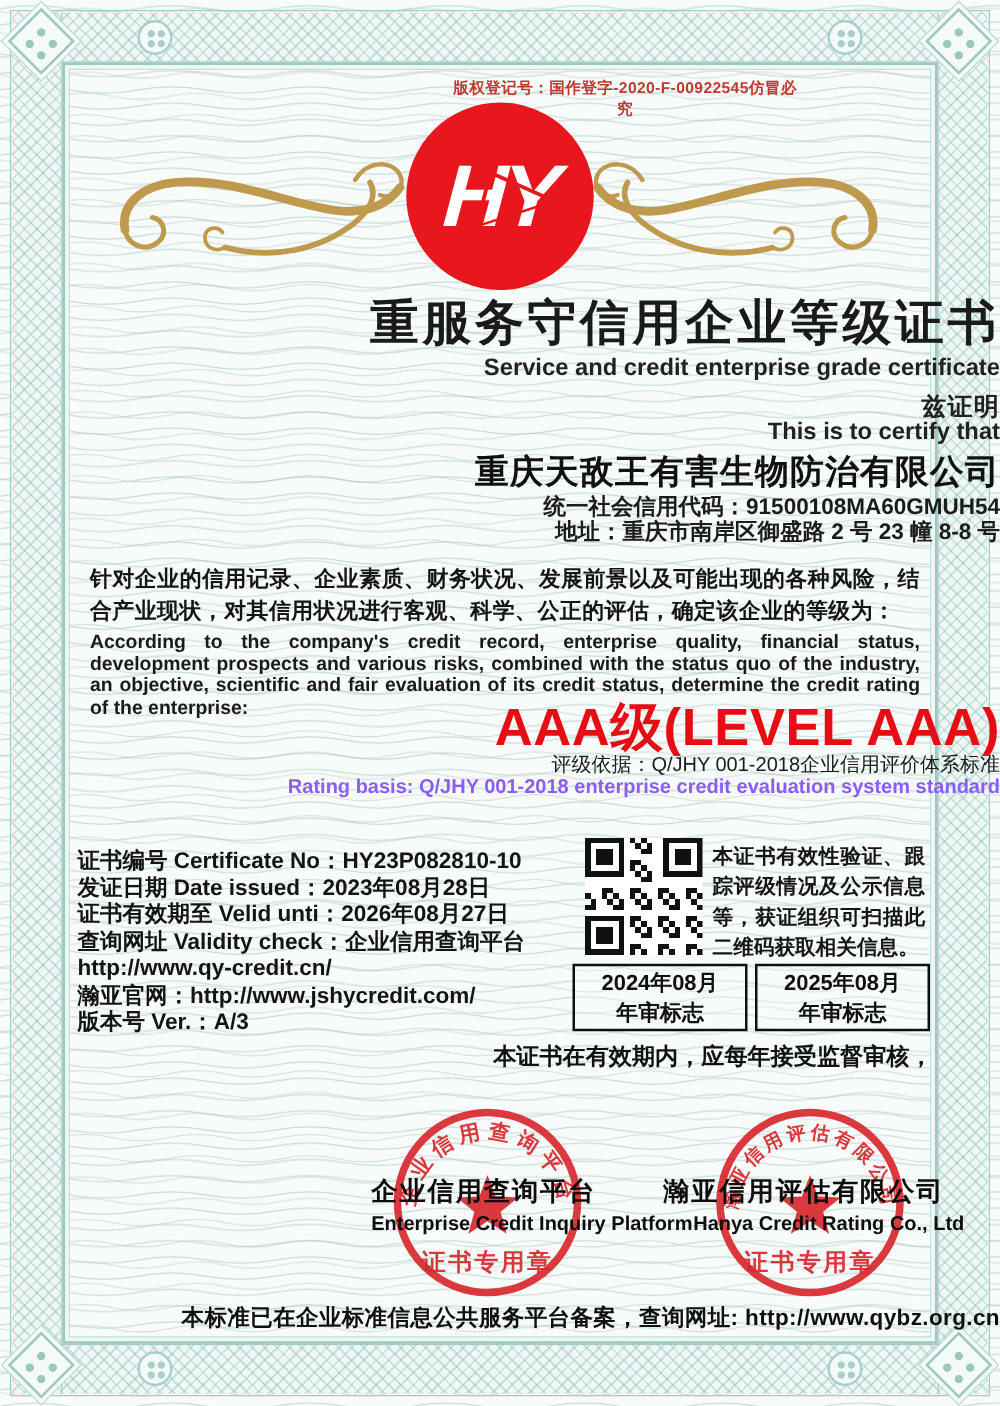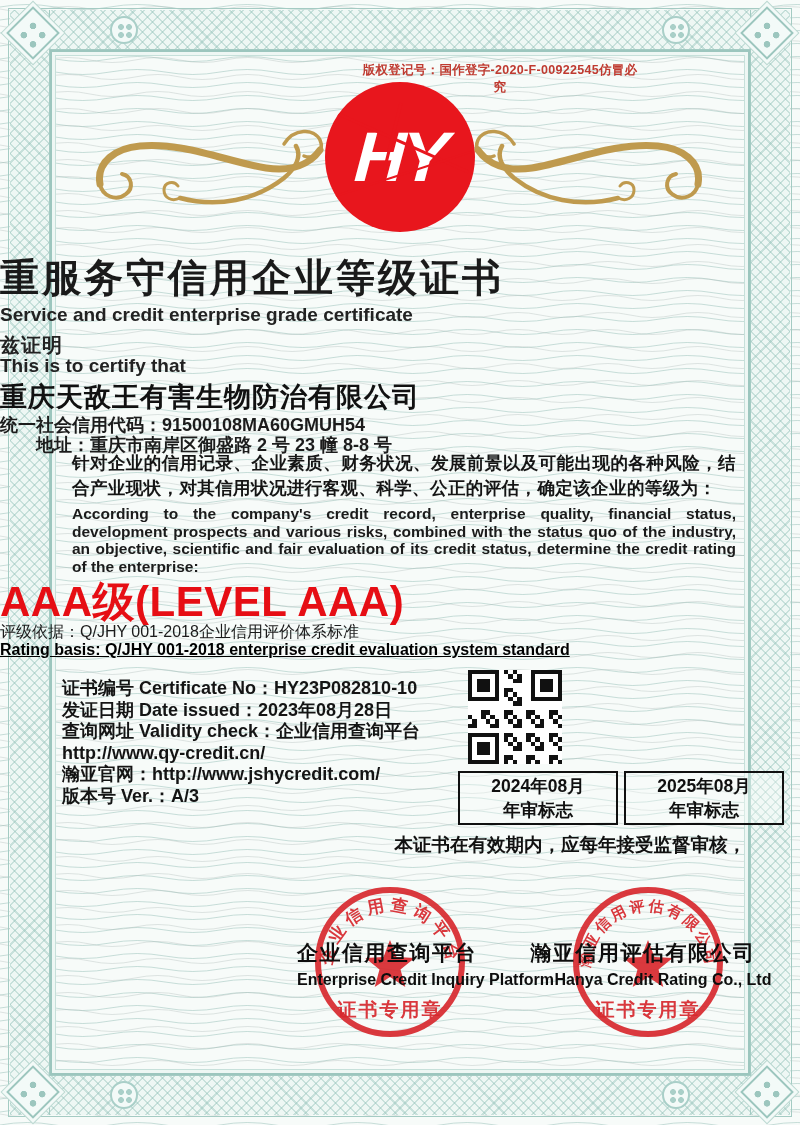--- a/index.html
+++ b/index.html
@@ -43,21 +43,21 @@
       radial-gradient(circle at 17px 9px, #a9cfc8 2.6px, transparent 3.2px),
       radial-gradient(circle at 9px 17px, #a9cfc8 2.6px, transparent 3.2px),
       radial-gradient(circle at 17px 17px,#a9cfc8 2.6px, transparent 3.2px);
   }
   .cb-tl { left:110px; top:16px; }  .cb-tr { right:110px; top:16px; }
   .cb-bl { left:110px; bottom:16px;} .cb-br { right:110px; bottom:16px; }
 
   
   .content { position:absolute; inset:0; z-index:3; }
   .abs { position:absolute; }
-  .ctr { left:0; right:0; text-align:left;margin-top:20px; }
+  .ctr { left:0; right:0; text-align:right; }
 
   .copyright { top:62px; left:360px; width:280px; text-align:center;
     font-size:12.5px; font-weight:700; color:#bf3a30; letter-spacing:0.3px; }
 
   .logo { left:325px; top:82px; width:150px; height:150px; border-radius:50%;
     background:#e8161d; overflow:hidden;
     display:flex; align-items:center; justify-content:center; }
   .logo-text { color:#fff; font-weight:900; font-size:70px; letter-spacing:-4px;
     font-style:italic; transform:skewX(-4deg); }
   .crack { position:absolute; background:#e8161d; }
@@ -78,33 +78,33 @@
   .address { top:413px; font-size:18px; font-weight:600; color:#1c1c1c;padding-left:36px; }
 
   .desc { left:72px; right:64px; top:451px; }
   .desc-zh { font-size:17.5px; font-weight:700; color:#151515; line-height:25px;
     letter-spacing:0.4px; text-align:justify; }
   .desc-en { margin-top:4px; font-size:15.5px; font-weight:600; color:#1b1b1b;
     line-height:17.5px; text-align:justify; }
 
   .rating { top:554px; font-size:42px; font-weight:900; color:#e60e14; letter-spacing:0.5px; }
   .basis-zh { top:602px; font-size:16px; font-weight:400; color:#1b1b1b; }
-  .basis-en { top:621px; font-size:16px; font-weight:600; color:#000000;text-decoration:underline; }
+  .basis-en { top:621px; font-size:16px; font-weight:600; color:#8b5cf6; }
 
   .details { left:62px; top:678px; width:395px; }
   .detail-line { font-size:18px; color:#141414; line-height:21.5px;
     white-space:nowrap; font-weight:600; }
   .detail-line .lbl { font-weight:700; }
 
   .qr-box { left:468px; top:670px; }
   .qr-note { left:570px; top:673px; width:170px; font-size:16.5px; font-weight:700;
     color:#151515; line-height:24.3px; text-align:justify; }
 
   .year-boxes { left:458px; top:771px; display:flex; gap:6px; }
-  .year-box { width:160px; height:54px; border:2.5px solid #101010;
+  .year-box { width:140px; height:54px; border:2.5px solid #101010;
     display:flex; flex-direction:column; align-items:center; justify-content:center;
     font-size:17.5px; font-weight:700; color:#101010; line-height:24px;
     background:rgba(247,252,250,.35); }
 
   .supervision { left:300px; right:54px; top:831px; text-align:right;
     font-size:18.5px; font-weight:700; color:#111; line-height:28px; }
 
   .seal { top:882px; }
   .seal-left { left:310px; }
   .seal-right { left:568px; }
@@ -189,20 +189,21 @@
       <div class="desc-en">According to the company's credit record, enterprise quality, financial status, development prospects and various risks, combined with the status quo of the industry, an objective, scientific and fair evaluation of its credit status, determine the credit rating of the enterprise:</div>
     </div>
 
     <div class="abs ctr rating">AAA级(LEVEL AAA)</div>
     <div class="abs ctr basis-zh">评级依据：Q/JHY 001-2018企业信用评价体系标准</div>
     <div class="abs ctr basis-en">Rating basis: Q/JHY 001-2018 enterprise credit evaluation system standard</div>
 
     <div class="abs details">
       <div class="detail-line"><span class="lbl">证书编号 Certificate No：</span><span>HY23P082810-10</span></div>
       <div class="detail-line"><span class="lbl">发证日期 Date issued：</span><span>2023年08月28日</span></div>
+      <div class="detail-line"><span class="lbl">证书有效期至 Velid unti：</span><span>2026年08月27日</span></div>
       <div class="detail-line"><span class="lbl">查询网址 Validity check：</span><span>企业信用查询平台</span></div>
       <div class="detail-line"><span class="lbl"></span><span>http://www.qy-credit.cn/</span></div>
       <div class="detail-line"><span class="lbl">瀚亚官网：</span><span>http://www.jshycredit.com/</span></div>
       <div class="detail-line"><span class="lbl">版本号 Ver.：</span><span>A/3</span></div>
     </div>
 
     <div class="abs qr-box">
       <svg id="qr-svg" width="94" height="94" viewBox="0 0 21 21" shape-rendering="crispEdges">
           <rect x="0" y="0" width="21" height="21" fill="#ffffff"></rect>
           <rect x="0" y="10" width="1" height="1" fill="#111"></rect>
@@ -291,20 +292,21 @@
           <rect x="1" y="1" width="5" height="5" fill="#fff"></rect>
           <rect x="2" y="2" width="3" height="3" fill="#111"></rect>
           <rect x="14" y="0" width="7" height="7" fill="#111"></rect>
           <rect x="15" y="1" width="5" height="5" fill="#fff"></rect>
           <rect x="16" y="2" width="3" height="3" fill="#111"></rect>
           <rect x="0" y="14" width="7" height="7" fill="#111"></rect>
           <rect x="1" y="15" width="5" height="5" fill="#fff"></rect>
           <rect x="2" y="16" width="3" height="3" fill="#111"></rect>
         </svg>
     </div>
+    <div class="abs qr-note">本证书有效性验证、跟踪评级情况及公示信息等，获证组织可扫描此二维码获取相关信息。</div>
 
     <div class="abs year-boxes">
       <div class="year-box">
         <div>2024年08月</div>
         <div>年审标志</div>
       </div>
       <div class="year-box">
         <div>2025年08月</div>
         <div>年审标志</div>
       </div>
@@ -340,15 +342,16 @@
 
     <div class="abs org org-left">
       <div class="org-zh">企业信用查询平台</div>
       <div class="org-en">Enterprise Credit Inquiry Platform</div>
     </div>
     <div class="abs org org-right">
       <div class="org-zh">瀚亚信用评估有限公司</div>
       <div class="org-en">Hanya Credit Rating Co., Ltd</div>
     </div>
 
+    <div class="abs ctr footer">本标准已在企业标准信息公共服务平台备案，查询网址: http://www.qybz.org.cn</div>
 
   </div>
 </div>
 
 </body></html>

